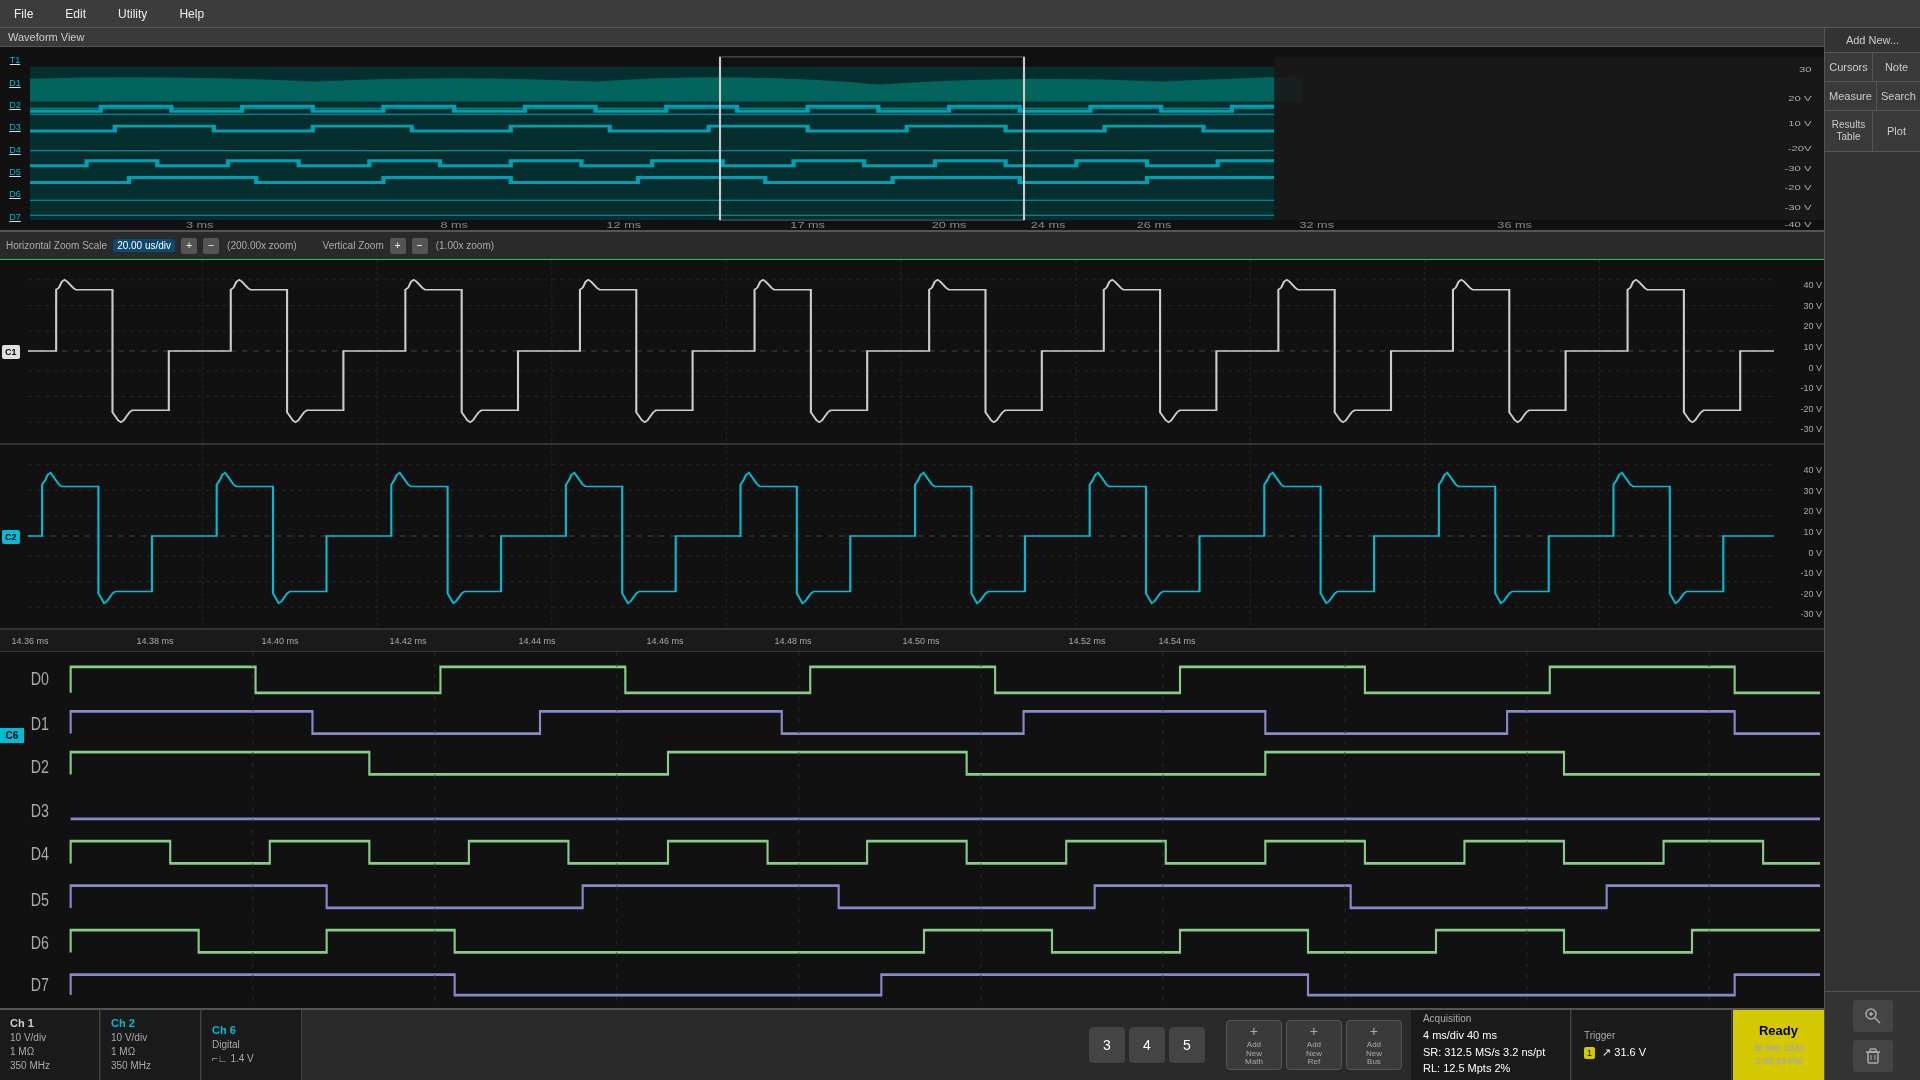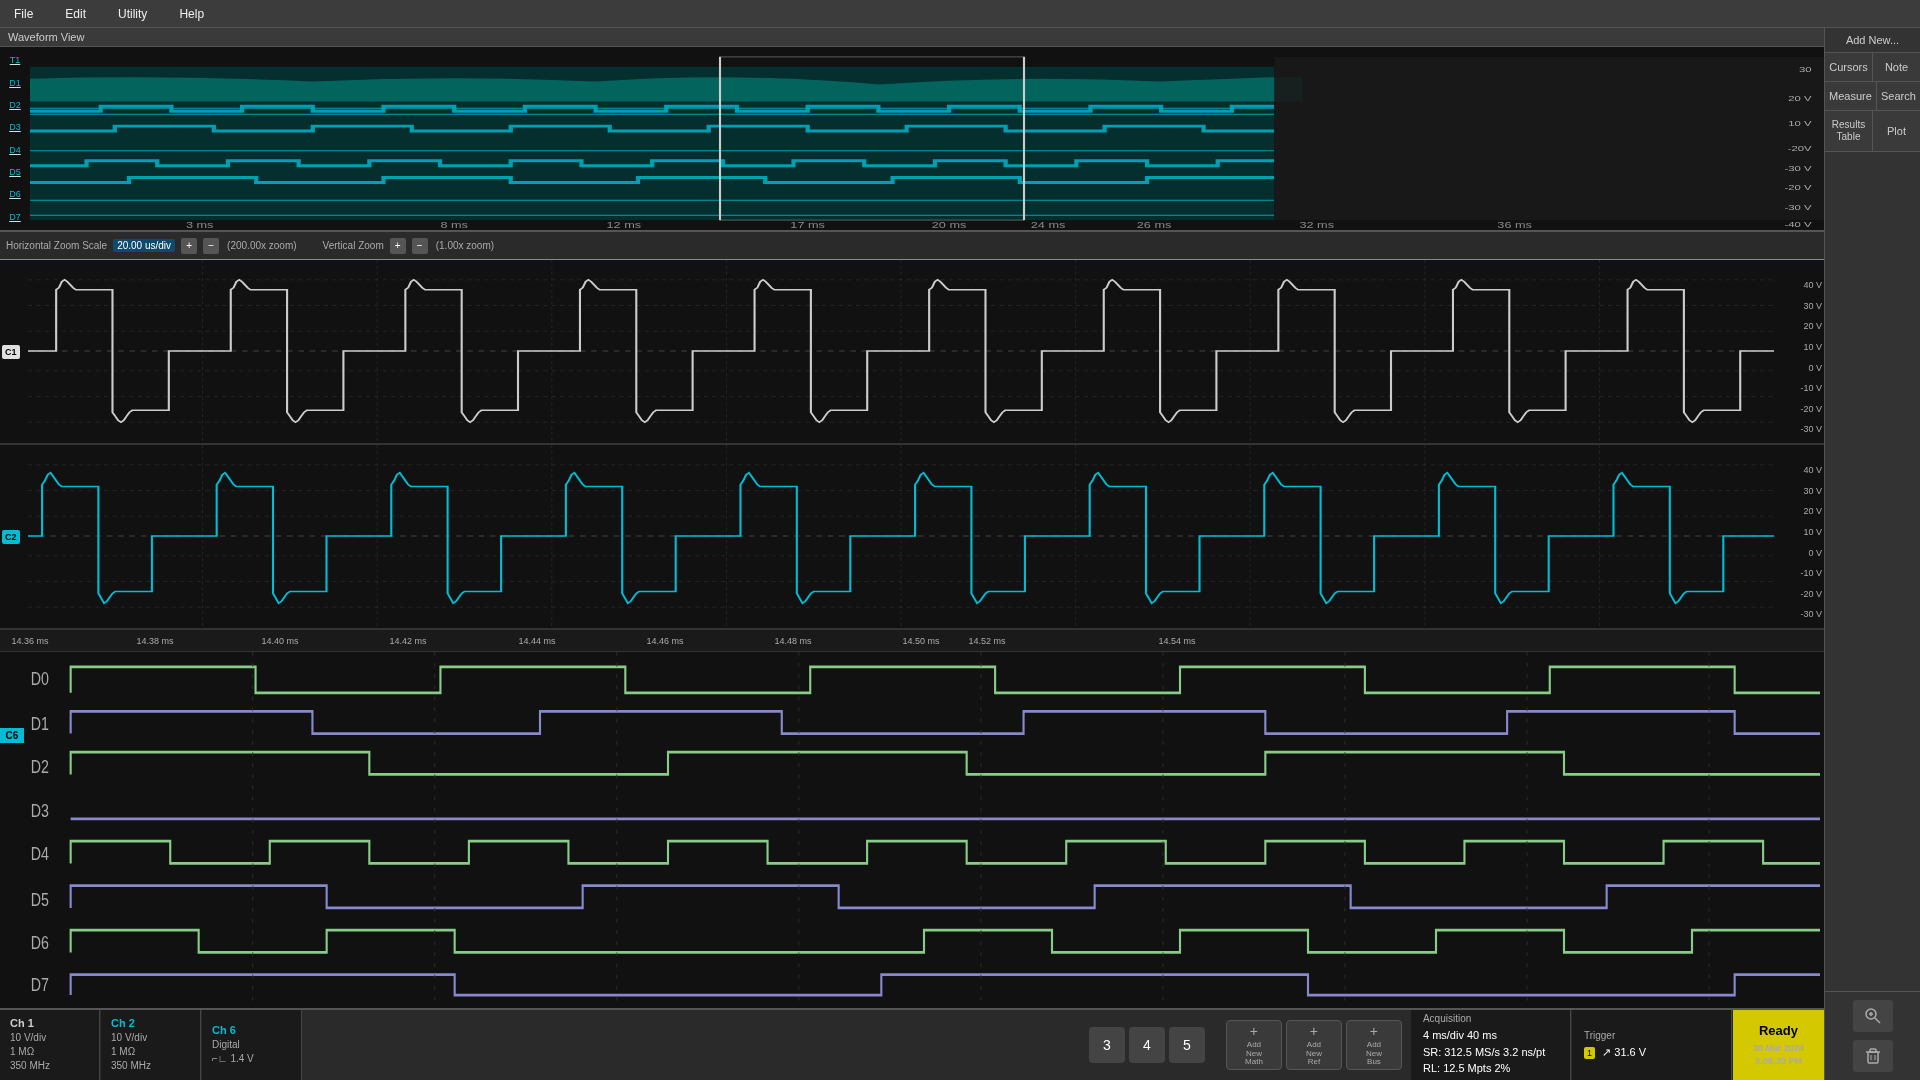--- a/index.html
+++ b/index.html
@@ -678,21 +678,21 @@
 
       <div id="time-axis">
         <span class="time-tick" style="left:30px;">14.36 ms</span>
         <span class="time-tick" style="left:155px;">14.38 ms</span>
         <span class="time-tick" style="left:280px;">14.40 ms</span>
         <span class="time-tick" style="left:408px;">14.42 ms</span>
         <span class="time-tick" style="left:537px;">14.44 ms</span>
         <span class="time-tick" style="left:665px;">14.46 ms</span>
         <span class="time-tick" style="left:793px;">14.48 ms</span>
         <span class="time-tick" style="left:921px;">14.50 ms</span>
-        <span class="time-tick" style="left:987px;text-align:right;">14.52 ms</span>
+        <span class="time-tick" style="left:1087px;text-align:right;">14.52 ms</span>
         <span class="time-tick" style="left:1177px;">14.54 ms</span>
       </div>
 
       <div id="digital-panel">
 
         <div style="position:absolute;left:0;top:76px;width:24px;background:#00bcd4;color:#000;font-size:10px;font-weight:bold;padding:2px;z-index:10;text-align:center;">C6</div>
 
         <svg style="position:absolute;left:28px;right:4px;top:0;bottom:0;width:calc(100% - 32px);height:100%;" viewBox="0 0 1260 192" preserveAspectRatio="none" xmlns="http://www.w3.org/2000/svg">
 
           <text x="2" y="18" fill="#aaa" font-size="10">D0</text>

